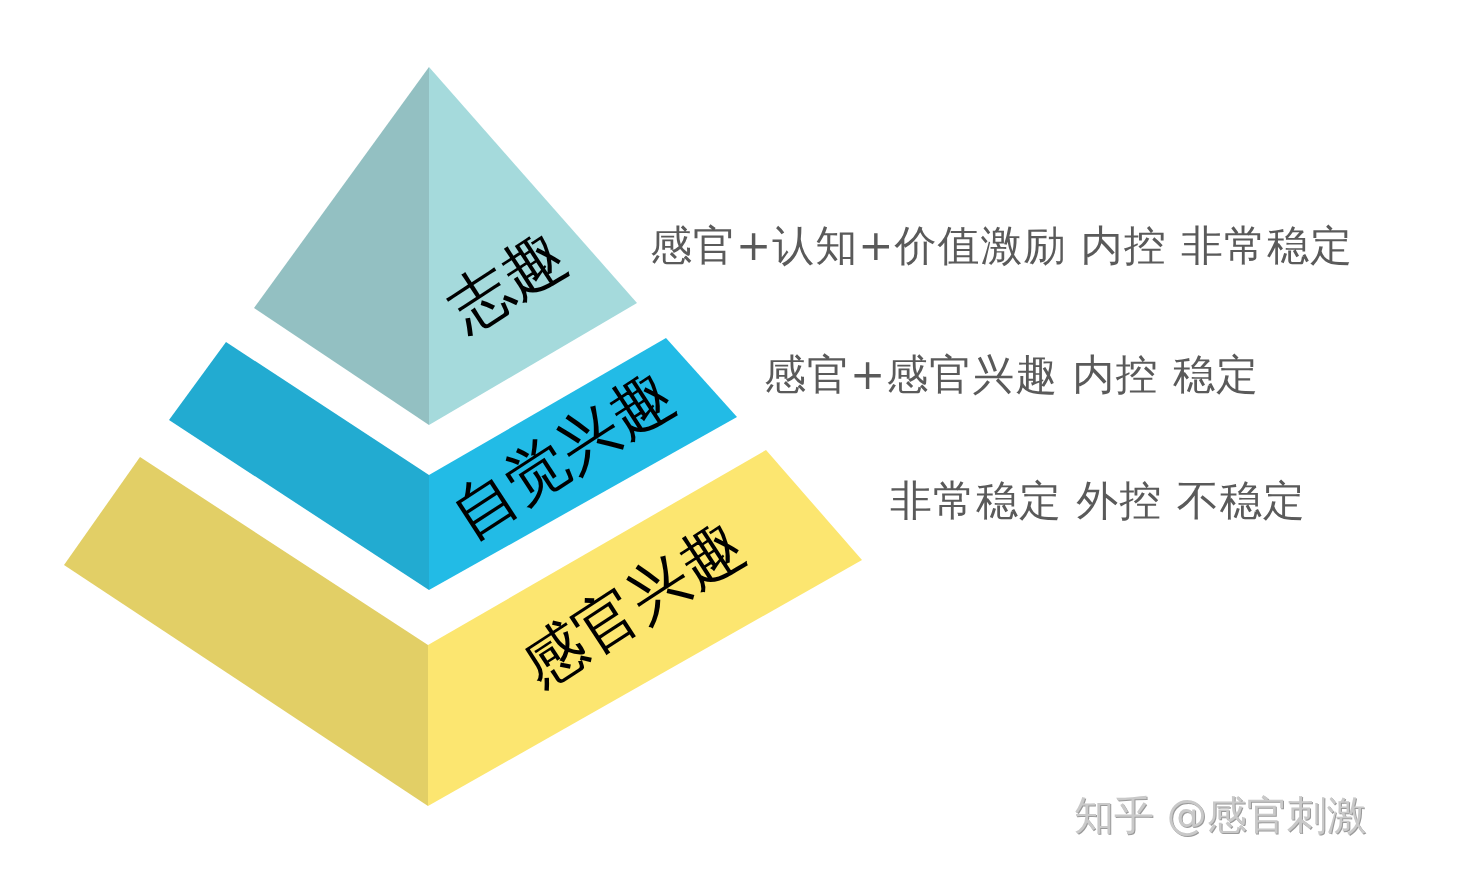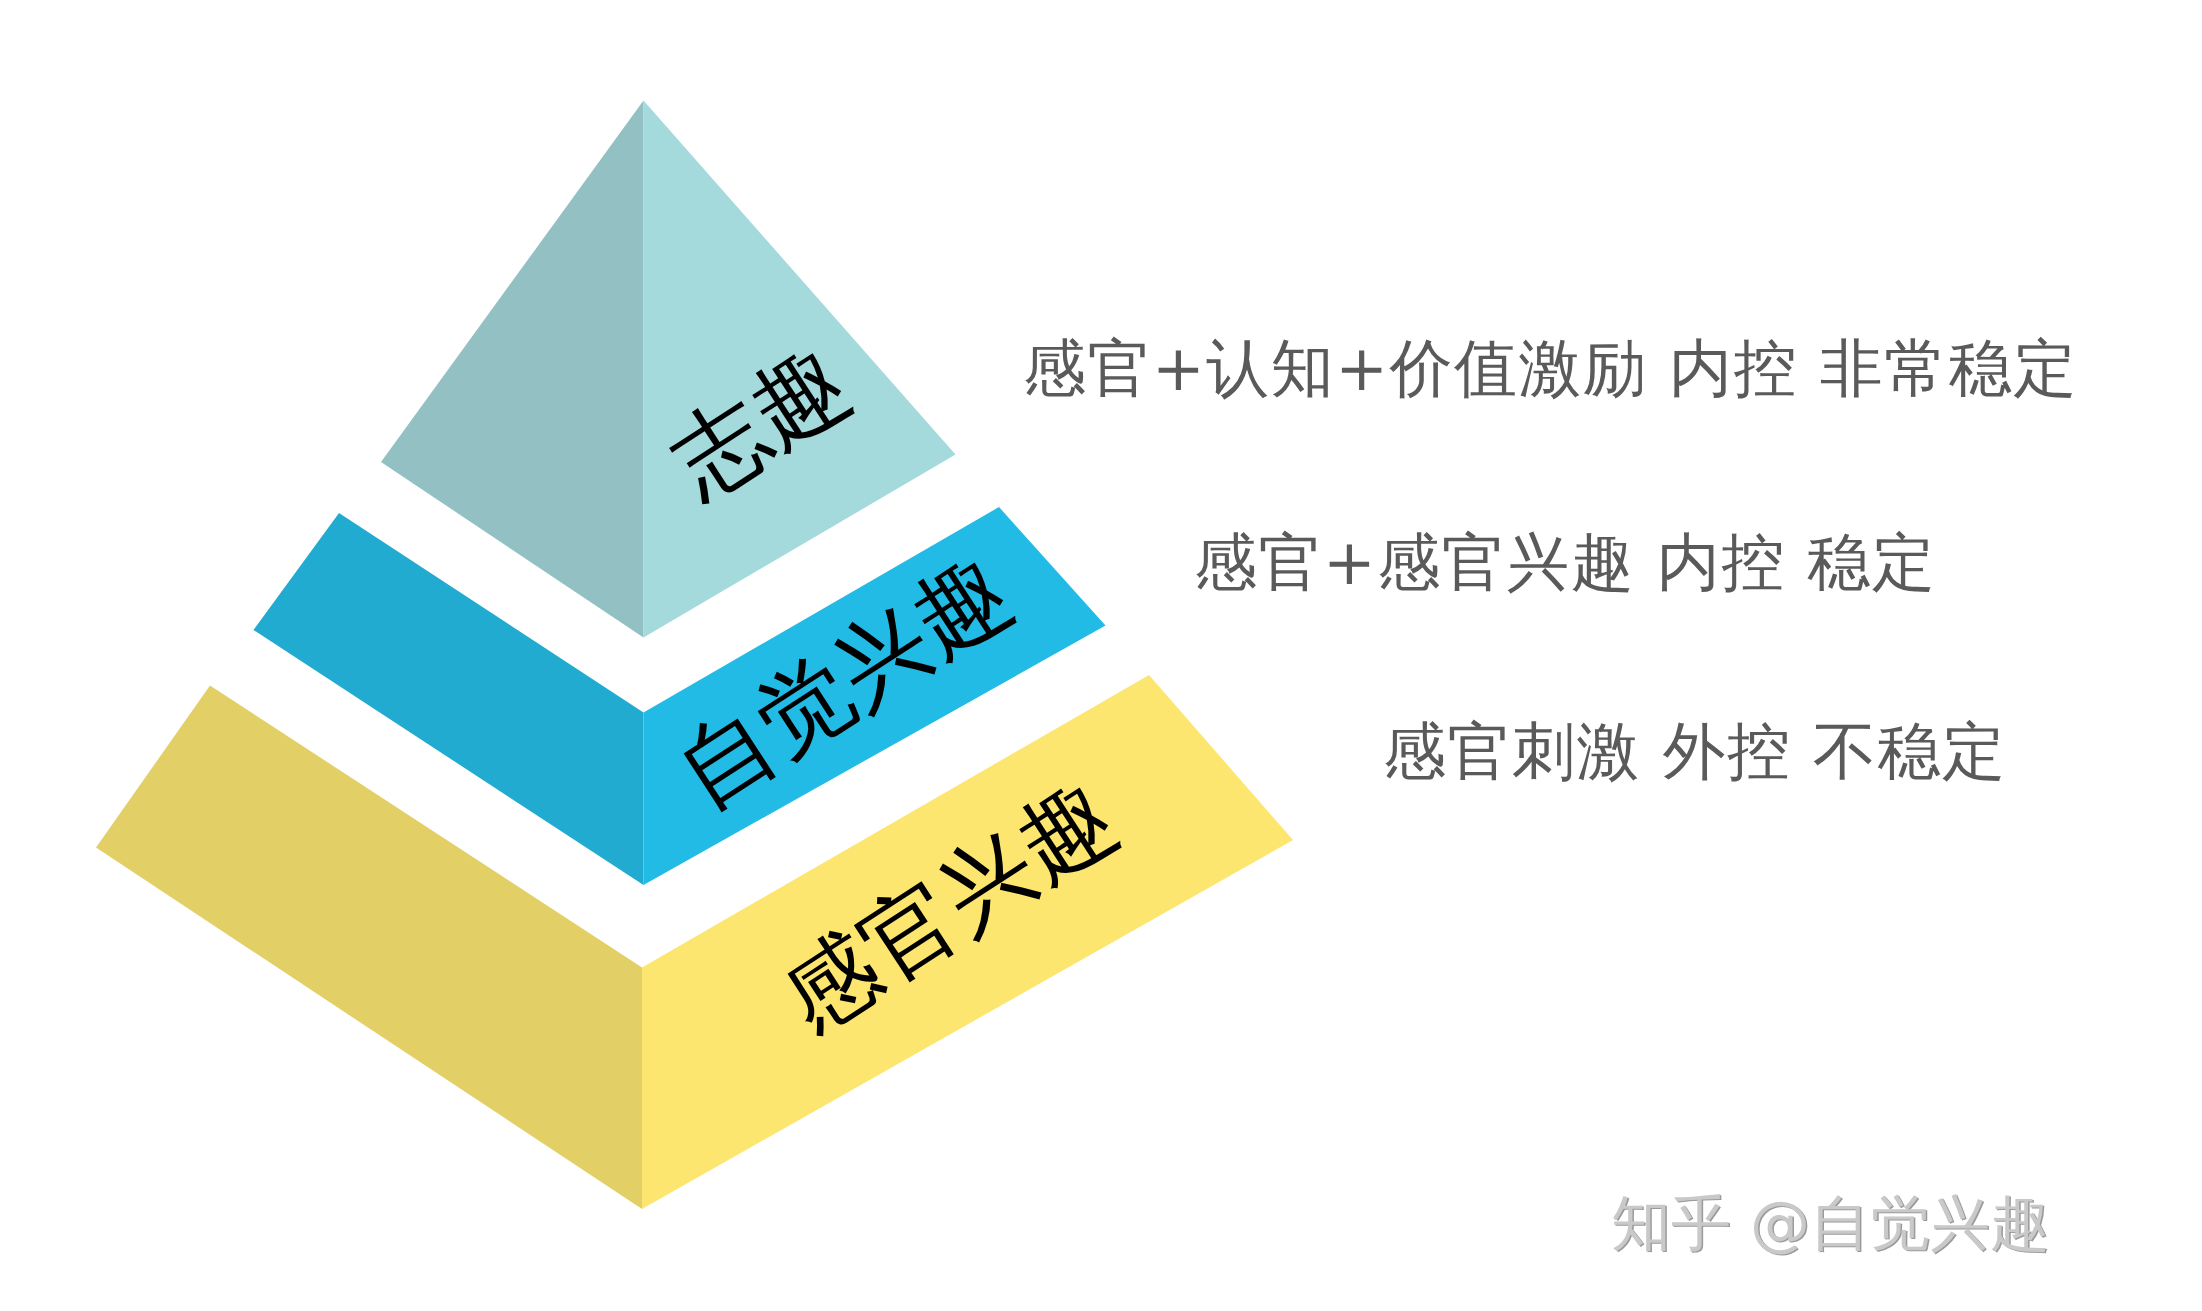--- a/index.html
+++ b/index.html
@@ -1,21 +1,21 @@
 <!DOCTYPE html>
 <html><head>
 <meta charset="utf-8">
 <style>
   html, body { margin:0; padding:0; background:#ffffff; }
   body { width:1468px; height:874px; position:relative; overflow:hidden;
          font-family:"DejaVu Sans", "Liberation Sans", sans-serif; }
   #diagram { position:absolute; left:0; top:0; width:1468px; height:874px; }
   .tier-label { font-family:"DejaVu Sans", sans-serif; fill:#000000; }
   .desc { position:absolute; color:#5a5a5a; font-size:42px; white-space:nowrap;
-          font-family:"DejaVu Sans", "Liberation Sans", sans-serif; letter-spacing:1px;margin-left:32px; }
+          font-family:"DejaVu Sans", "Liberation Sans", sans-serif; letter-spacing:1px; }
   .watermark { position:absolute; left:1074px; top:788px; color:#c9c9c9; font-size:40px;
                white-space:nowrap; font-family:"DejaVu Sans", sans-serif;
                text-shadow: 1px 1px 0 #9a9a9a; }
 </style>
 </head>
 <body>
 
 <svg id="diagram" viewBox="0 0 1468 874" xmlns="http://www.w3.org/2000/svg">
 
   <g>
@@ -32,15 +32,15 @@
 
   <g>
     <polygon points="140,457 428,645 428,806 64,565" fill="#E2CF66"></polygon>
     <polygon points="428,645 766,450 862,560 428,806" fill="#FCE670"></polygon>
     <text class="tier-label" font-size="62" transform="translate(540,690) rotate(-33)">感官兴趣</text>
   </g>
 </svg>
 
 <div class="desc" style="left:650px; top:218px;">感官+认知+价值激励 内控 非常稳定</div>
 <div class="desc" style="left:764px; top:347px;">感官+感官兴趣 内控 稳定</div>
-<div class="desc" style="left:890px; top:473px;">感官刺激 外控 不稳定</div>
+<div class="desc" style="left:890px; top:473px;">非常稳定 外控 不稳定</div>
 
-<div class="watermark">知乎 @自觉兴趣</div>
+<div class="watermark">知乎 @感官刺激</div>
 
 </body></html>

